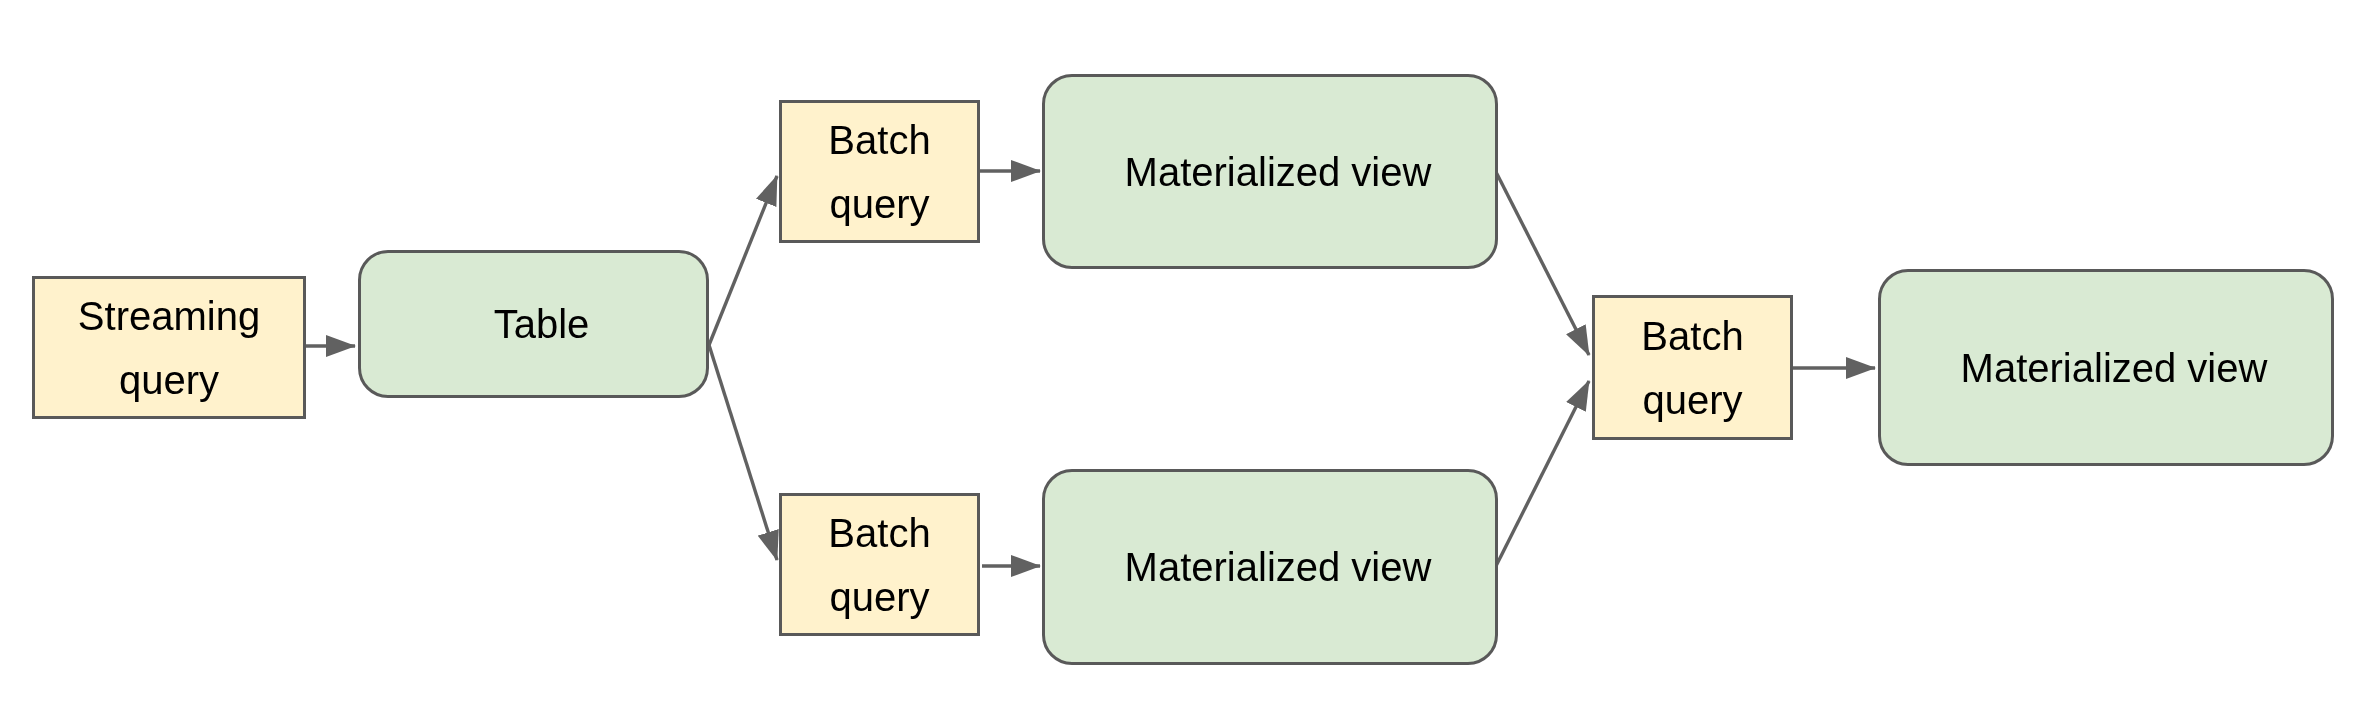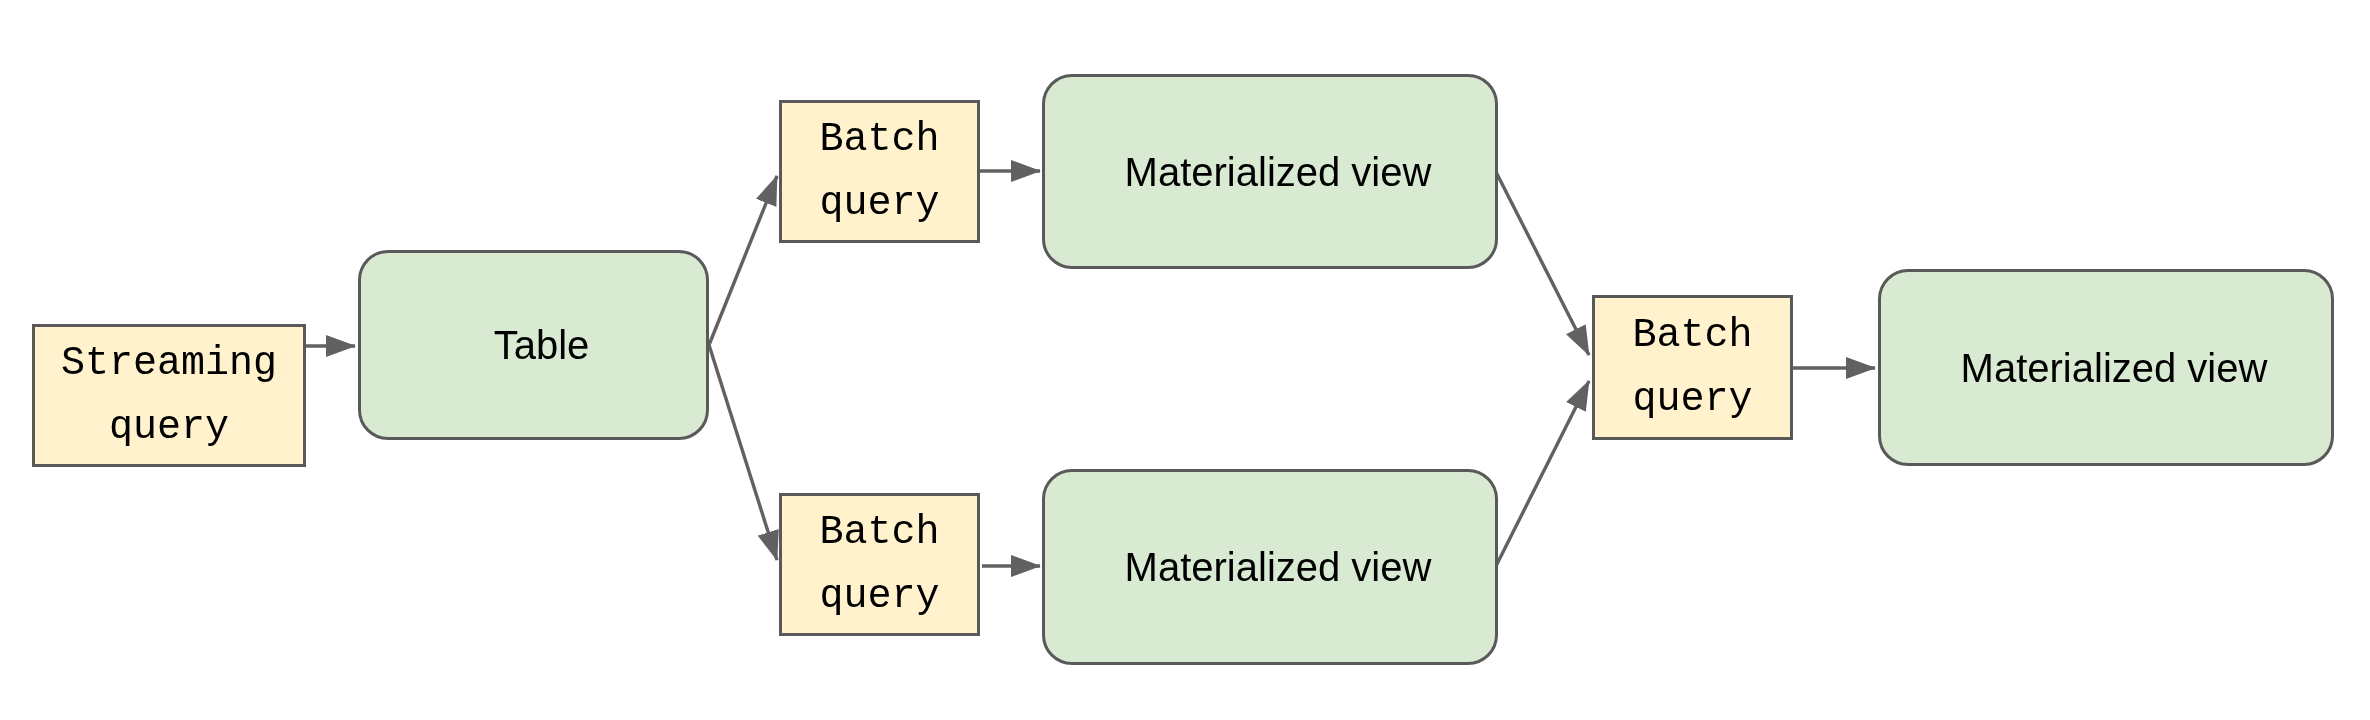--- a/index.html
+++ b/index.html
@@ -20,21 +20,21 @@
   }
   .node {
     position: absolute;
     box-sizing: border-box;
     display: flex;
     align-items: center;
     justify-content: center;
     text-align: center;
     border: 3px solid var(--stroke);
   }
-  .node.rect { border-radius: 0; font-family: Liberation Mono, monospace; }
+  .node.rect { border-radius: 0; }
   .node.rounded { border-radius: 30px; padding-left: 16px; }
   .node.process { background: var(--process-fill); }
   .node.entity { background: var(--entity-fill); }
   .label {
     display: block;
     font-size: 40px;
     line-height: 1.6;
     color: var(--text);
     padding: 0 14px;
   }
@@ -54,24 +54,24 @@
         <line x1="709" y1="345" x2="777" y2="176" stroke="#616161" stroke-width="3.4" marker-end="url(#arrowhead)"></line>
         <line x1="709" y1="345" x2="777" y2="560" stroke="#616161" stroke-width="3.4" marker-end="url(#arrowhead)"></line>
         <line x1="980" y1="171" x2="1040" y2="171" stroke="#616161" stroke-width="3.4" marker-end="url(#arrowhead)"></line>
         <line x1="982" y1="566" x2="1040" y2="566" stroke="#616161" stroke-width="3.4" marker-end="url(#arrowhead)"></line>
         <line x1="1496" y1="172" x2="1589" y2="355" stroke="#616161" stroke-width="3.4" marker-end="url(#arrowhead)"></line>
         <line x1="1496" y1="566" x2="1589" y2="381" stroke="#616161" stroke-width="3.4" marker-end="url(#arrowhead)"></line>
         <line x1="1793" y1="368" x2="1875" y2="368" stroke="#616161" stroke-width="3.4" marker-end="url(#arrowhead)"></line>
       </g>
   </svg>
   <div id="node-layer">
-      <div class="node rect process" style="left: 32px; top: 276px; width: 274px; height: 143px; margin-top: 48px;">
+      <div class="node rect process" style="left: 32px; top: 276px; width: 274px; height: 143px;">
         <span class="label">Streaming query</span>
       </div>
-      <div class="node rounded entity" style="left: 358px; top: 250px; width: 351px; height: 190px;">
+      <div class="node rounded entity" style="left: 358px; top: 250px; width: 351px; height: 148px;">
         <span class="label">Table</span>
       </div>
       <div class="node rect process" style="left: 779px; top: 100px; width: 201px; height: 143px;">
         <span class="label">Batch query</span>
       </div>
       <div class="node rounded entity" style="left: 1042px; top: 74px; width: 456px; height: 195px;">
         <span class="label">Materialized view</span>
       </div>
       <div class="node rect process" style="left: 779px; top: 493px; width: 201px; height: 143px;">
         <span class="label">Batch query</span>

